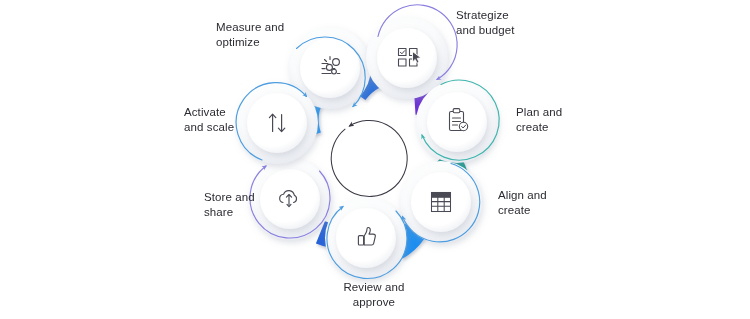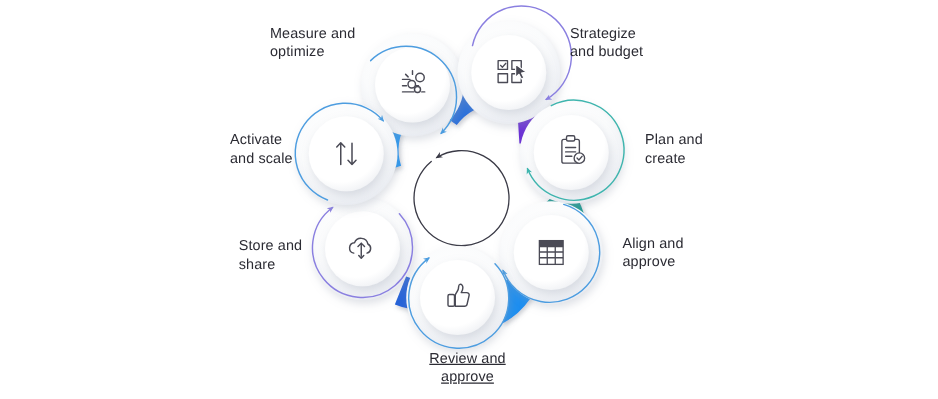--- a/index.html
+++ b/index.html
@@ -19,21 +19,21 @@
     position:absolute;
     color:#2b2b33;
     font-size:11.5px;
     line-height:14.5px;
     font-family:"Liberation Sans", sans-serif;
     white-space:pre-line;
     letter-spacing:.1px;
   }
   .label.r{text-align:left;}
   .label.l{text-align:left;}
-  .label.c{text-align:center;text-decoration:underline;}
+  .label.c{text-align:center;}
 </style>
 </head>
 <body>
 
 <svg id="diagram" viewBox="0 0 750 319" xmlns="http://www.w3.org/2000/svg">
   <defs>
     <radialGradient id="nodeShade" cx="42%" cy="36%" r="72%">
       <stop offset="0%" stop-color="#ffffff"></stop>
       <stop offset="72%" stop-color="#ffffff"></stop>
       <stop offset="100%" stop-color="#eceef2"></stop>
@@ -164,24 +164,24 @@
     <path d="M 262.0 160.0 A 40 40 0 1 1 306.5 96.5" fill="none" stroke="#4d9de0" stroke-width="1.15" stroke-linecap="round" marker-end="url(#mkBlue)"></path>
     <g stroke="#4a4a55" fill="none" stroke-width="1.2" stroke-linejoin="round" stroke-linecap="round">
       <path d="M272.6 131.5 v-17.0 M269.4 117.6 l3.2 -3.4 l3.2 3.4"></path>
       <path d="M281.6 114.5 v17.0 M278.4 128.2 l3.2 3.4 l3.2 -3.4"></path>
     </g>
   </g>
 </svg>
 
 <div class="label r" style="left:216px;top:20px;width:86px;">Measure and
 optimize</div>
-<div class="label l" style="left:456px;top:20px;width:96px;">Strategize
+<div class="label l" style="left:456px;top:8px;width:96px;">Strategize
 and budget</div>
 <div class="label l" style="left:516px;top:105px;width:90px;">Plan and
 create</div>
 <div class="label l" style="left:498px;top:188px;width:90px;">Align and
-approve</div>
+create</div>
 <div class="label c" style="left:328px;top:280px;width:92px;text-align:center;">Review and
 approve</div>
-<div class="label r" style="left:191px;top:190px;width:72px;">Store and
+<div class="label r" style="left:204px;top:190px;width:72px;">Store and
 share</div>
 <div class="label r" style="left:184px;top:105px;width:78px;">Activate
 and scale</div>
 
 </body></html>

